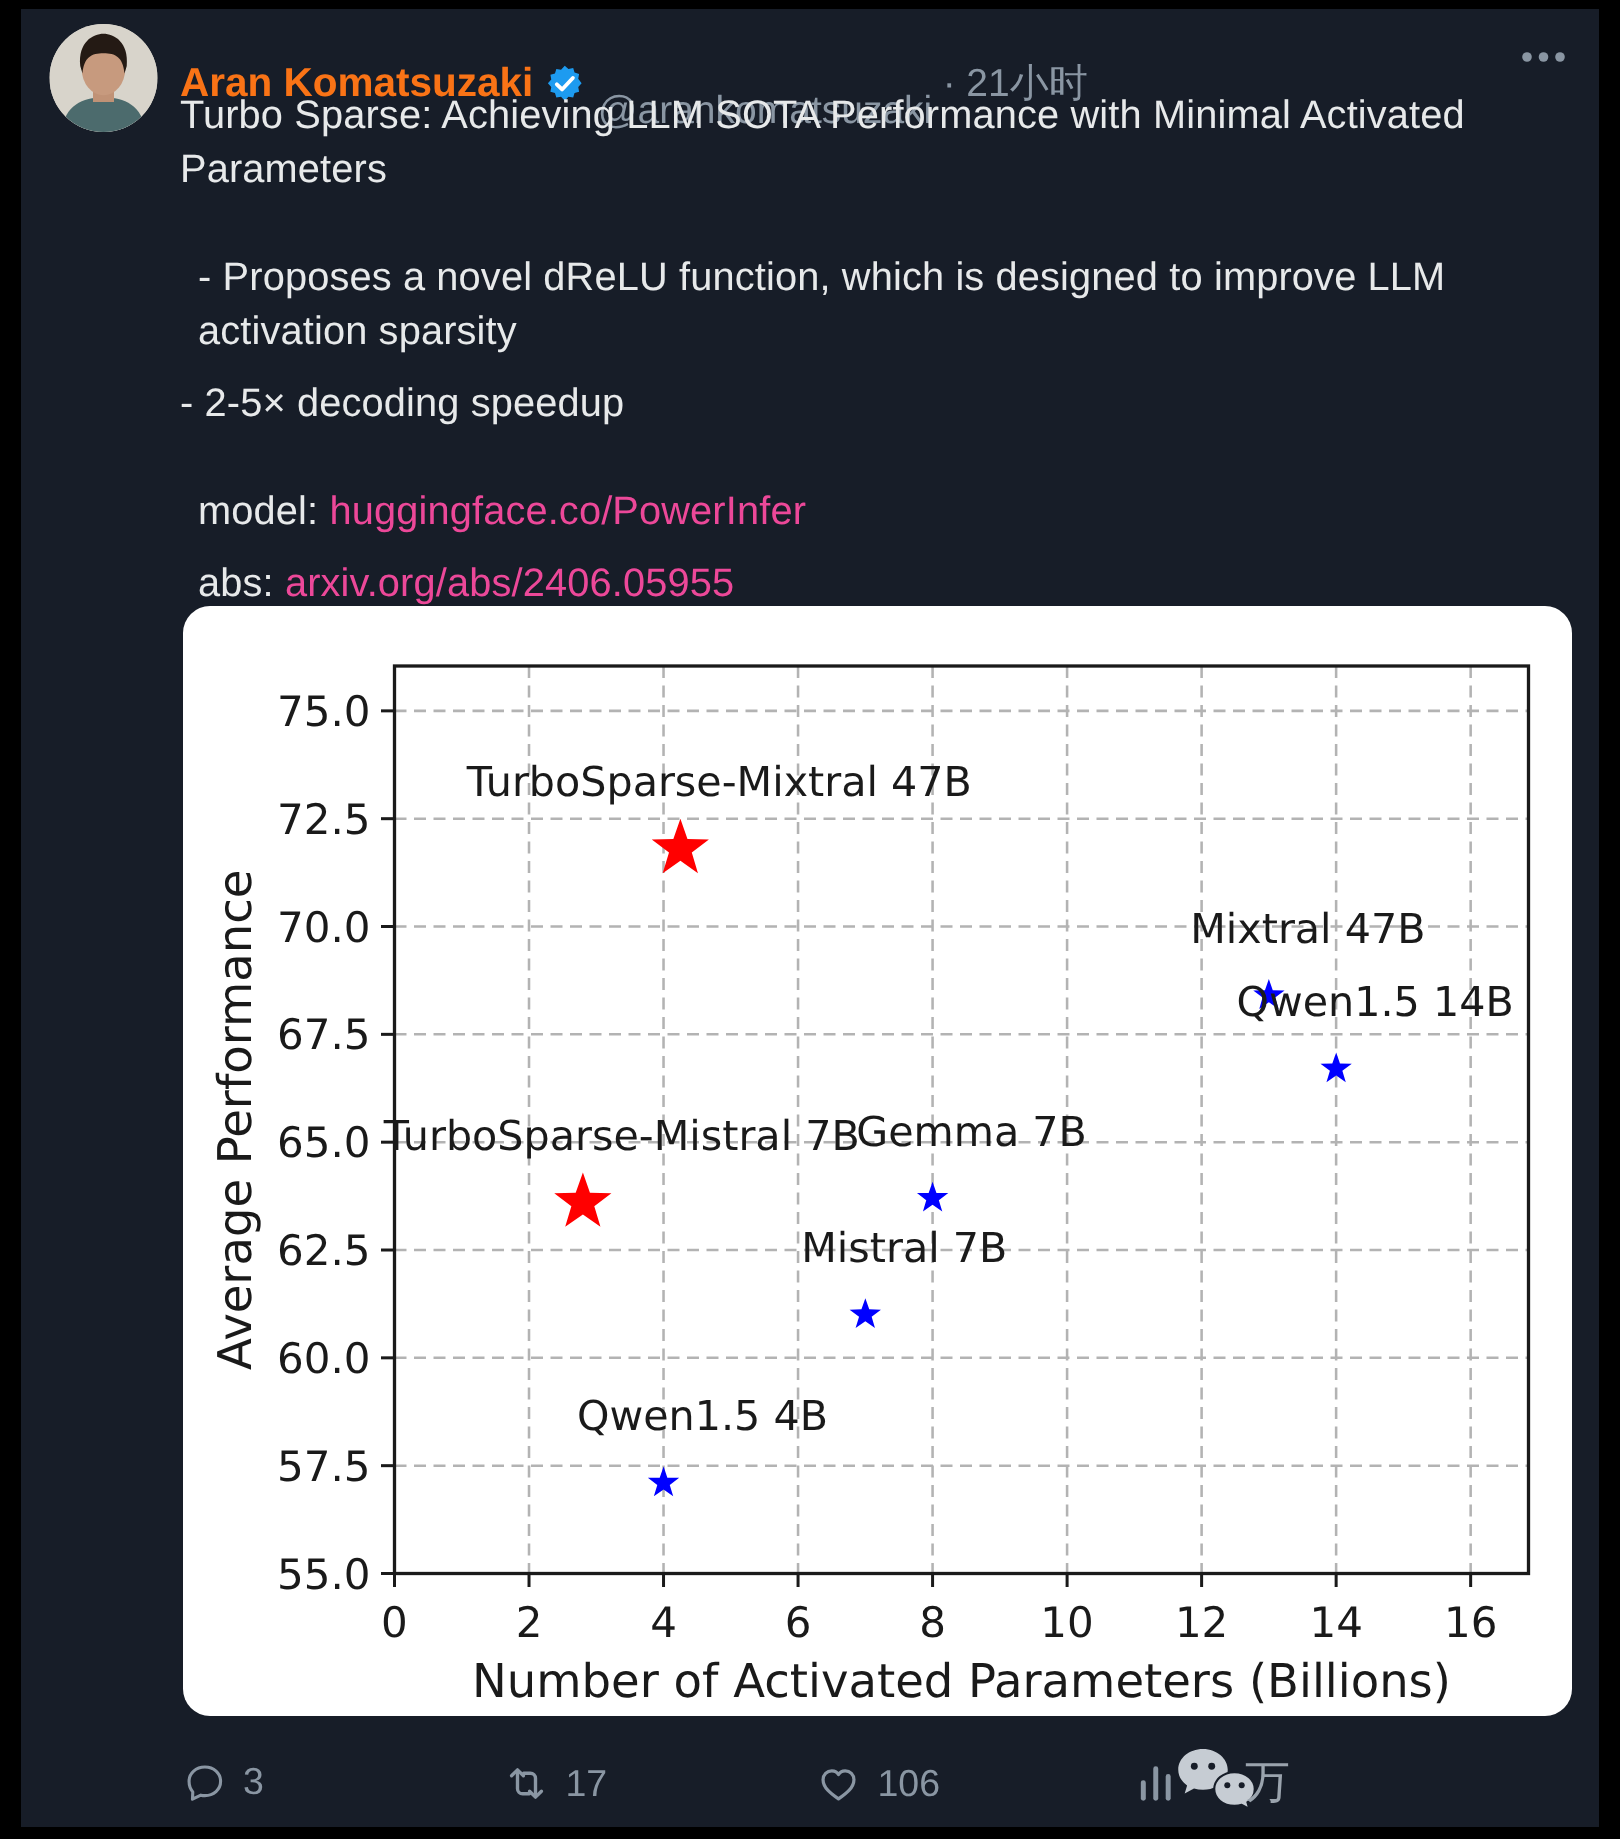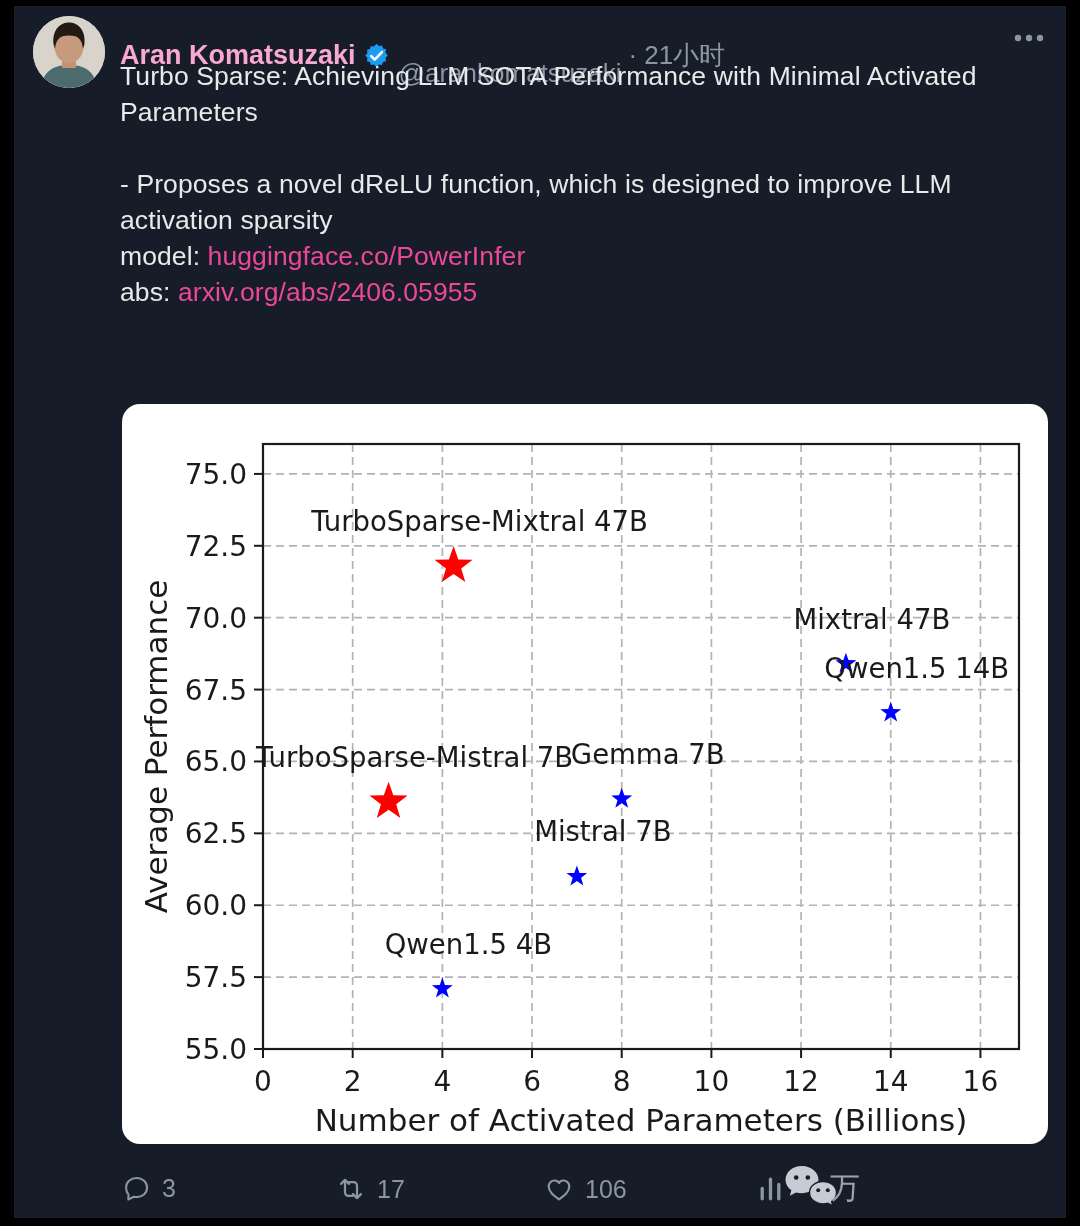--- a/index.html
+++ b/index.html
@@ -3,30 +3,30 @@
 <meta charset="utf-8">
 <style>
   html,body{margin:0;padding:0;background:#000;width:1080px;height:1226px;
     font-family:"Liberation Sans","DejaVu Sans",sans-serif;overflow:hidden;}
   .tweet{position:absolute;left:14px;top:6px;width:1052px;height:1212px;background:#171d28;}
 
   .avatar{position:absolute;left:19px;top:10px;width:72px;height:72px;border-radius:50%;
     overflow:hidden;background:#d8d4cb;cursor:pointer;}
 
   .name-row{position:absolute;left:106px;top:16px;width:920px;display:flex;align-items:center;}
-  .display-name{font-size:27px;font-weight:bold;color:#f9a8d4;white-space:nowrap;cursor:pointer;}
+  .display-name{font-size:27px;font-weight:bold;color:#f97316;white-space:nowrap;cursor:pointer;}
   .badge{margin-left:7px;display:flex;align-items:center;}
   .handle{margin-left:9px;font-size:26px;color:#8a96a3;white-space:nowrap;margin-top:36px;}
   .sep{margin:0 7px;font-size:26px;color:#8a96a3;}
   .time{font-size:26px;color:#8a96a3;text-align:center;}
   .more{position:absolute;right:20px;top:22px;cursor:pointer;}
 
   .body-text{position:absolute;left:106px;top:52px;width:888px;font-size:26.5px;
     line-height:36px;color:#e7e9ea;letter-spacing:.1px;}
-  .body-text p{margin:0;}
+  .body-text p{margin:12px;}
   .mb{margin:0 0 36px 0 !important;}
   a.link{color:#ec4899;text-decoration:none;cursor:pointer;}
 
   .chart-card{position:absolute;left:108px;top:398px;width:926px;height:740px;background:#ffffff;
     border-radius:18px;cursor:pointer;}
   .chart-card svg{position:absolute;left:0;top:0;}
 
   .stat{position:absolute;top:1168px;display:flex;align-items:center;gap:11px;
     color:#8a96a3;font-size:25px;cursor:pointer;}
   .stat svg{display:block;}
@@ -66,20 +66,21 @@
     <svg width="34" height="20" viewBox="0 0 34 20">
       <circle cx="6" cy="10" r="3.2" fill="#8a96a3"></circle>
       <circle cx="17" cy="10" r="3.2" fill="#8a96a3"></circle>
       <circle cx="28" cy="10" r="3.2" fill="#8a96a3"></circle>
     </svg>
   </div>
 
   <div class="body-text">
     <p class="mb">Turbo Sparse: Achieving LLM SOTA Performance with Minimal Activated Parameters</p>
     <p>- Proposes a novel dReLU function, which is designed to improve LLM activation sparsity</p>
+    <p class="mb">- 2-5× decoding speedup</p>
     <p><span>model: </span><a class="link">huggingface.co/PowerInfer</a></p>
     <p><span>abs: </span><a class="link">arxiv.org/abs/2406.05955</a></p>
   </div>
 
   <div class="chart-card">
     <svg id="chart-svg" width="926" height="740" viewBox="0 0 926 740">
         <line x1="230.6797153024911" y1="40" x2="230.6797153024911" y2="645" stroke="#b3b3b3" stroke-width="1.7" stroke-dasharray="8 5"></line>
         <line x1="320.3594306049822" y1="40" x2="320.3594306049822" y2="645" stroke="#b3b3b3" stroke-width="1.7" stroke-dasharray="8 5"></line>
         <line x1="410.0391459074733" y1="40" x2="410.0391459074733" y2="645" stroke="#b3b3b3" stroke-width="1.7" stroke-dasharray="8 5"></line>
         <line x1="499.7188612099644" y1="40" x2="499.7188612099644" y2="645" stroke="#b3b3b3" stroke-width="1.7" stroke-dasharray="8 5"></line>

